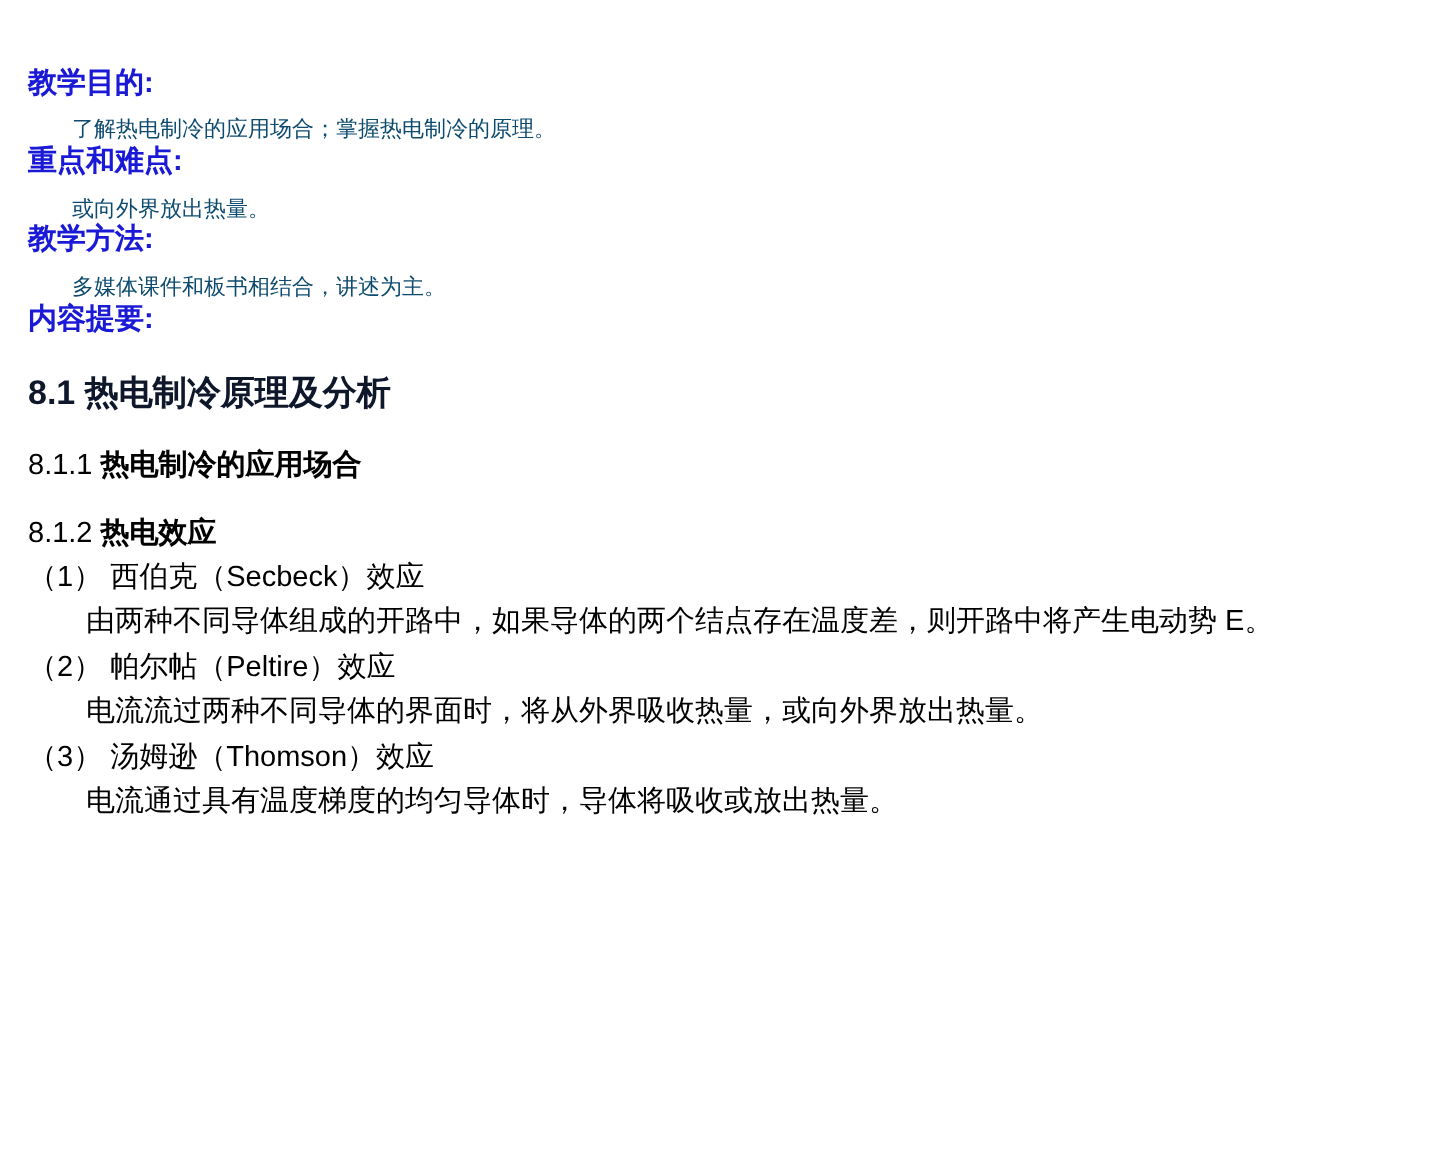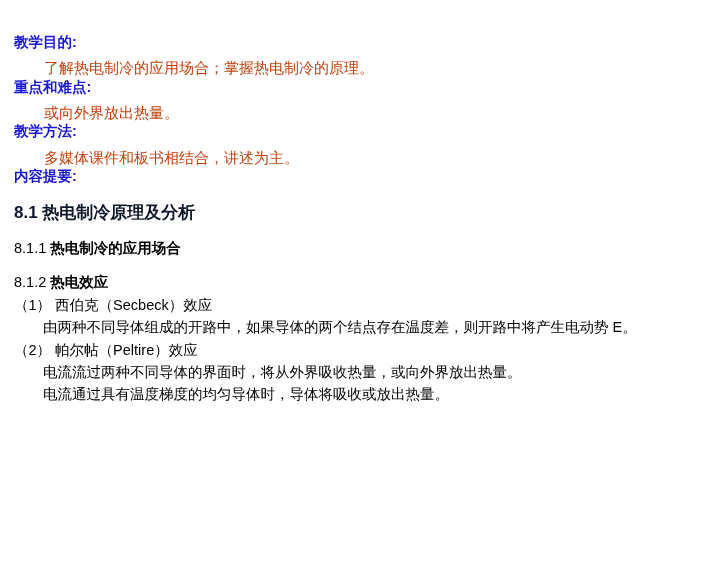--- a/index.html
+++ b/index.html
@@ -36,23 +36,23 @@
   .label-blue {
     color: #1a1ad6;
     font-family: "Liberation Sans", "DejaVu Sans", sans-serif;
     font-weight: bold;
     font-size: 14.5px;
     margin: 0 0 0 0;
     line-height: 1.2;
   }
   .body-line {
     font-family: "Liberation Sans", "DejaVu Sans", sans-serif;
-    font-size: 15px;
+    font-size: 11px;
     line-height: 1.35;
-    color: #c2410c;
+    color: #0c4a6e;
   }
   .indent2 {
     text-indent: 2em;
   }
   .blk {
   }
   .blk-tight {
     margin-top: 7px;
   }
   .heading-2 {
@@ -130,15 +130,19 @@
     <span>西伯克（Secbeck）效应</span>
   </div>
   <div class="para hang">由两种不同导体组成的开路中，如果导体的两个结点存在温度差，则开路中将产生电动势 E。</div>
 
   <div class="list-item">
     <span class="marker">（2）</span>
     <span>帕尔帖（Peltire）效应</span>
   </div>
   <div class="para hang">电流流过两种不同导体的界面时，将从外界吸收热量，或向外界放出热量。</div>
 
+  <div class="list-item">
+    <span class="marker">（3）</span>
+    <span>汤姆逊（Thomson）效应</span>
+  </div>
   <div class="para hang">电流通过具有温度梯度的均匀导体时，导体将吸收或放出热量。</div>
 
 </div>
 
 </body></html>

